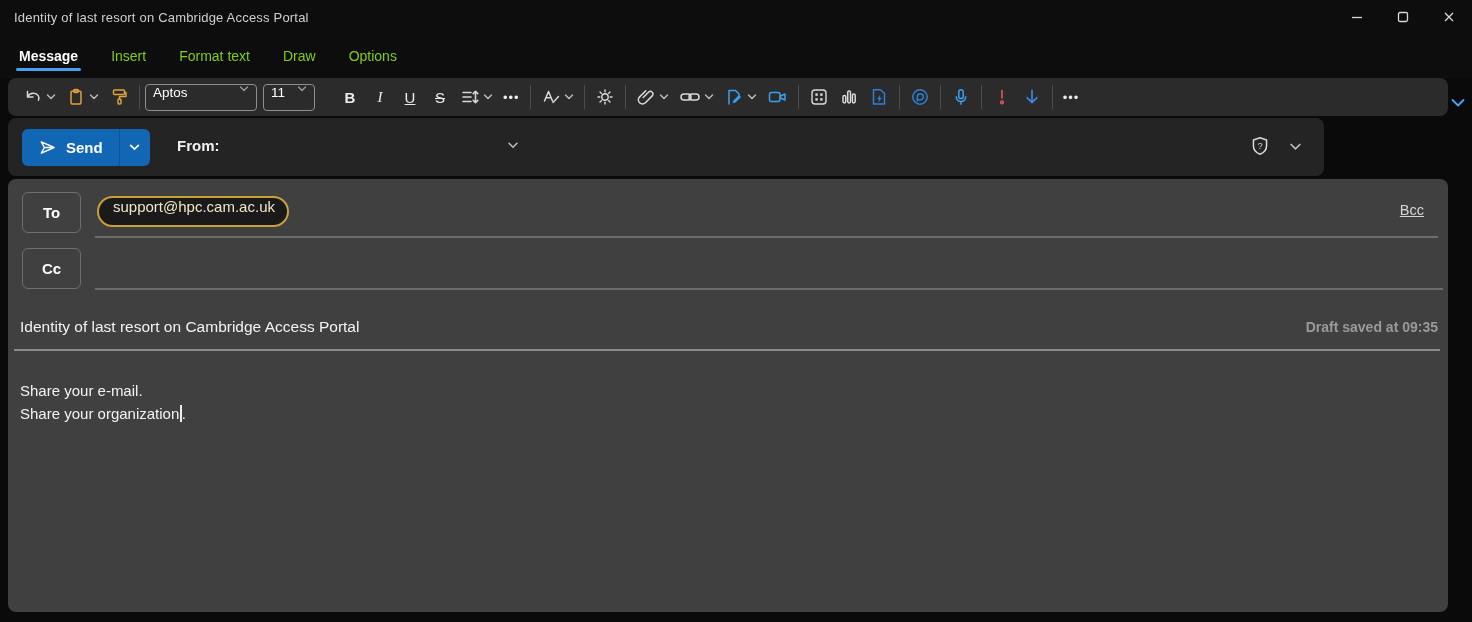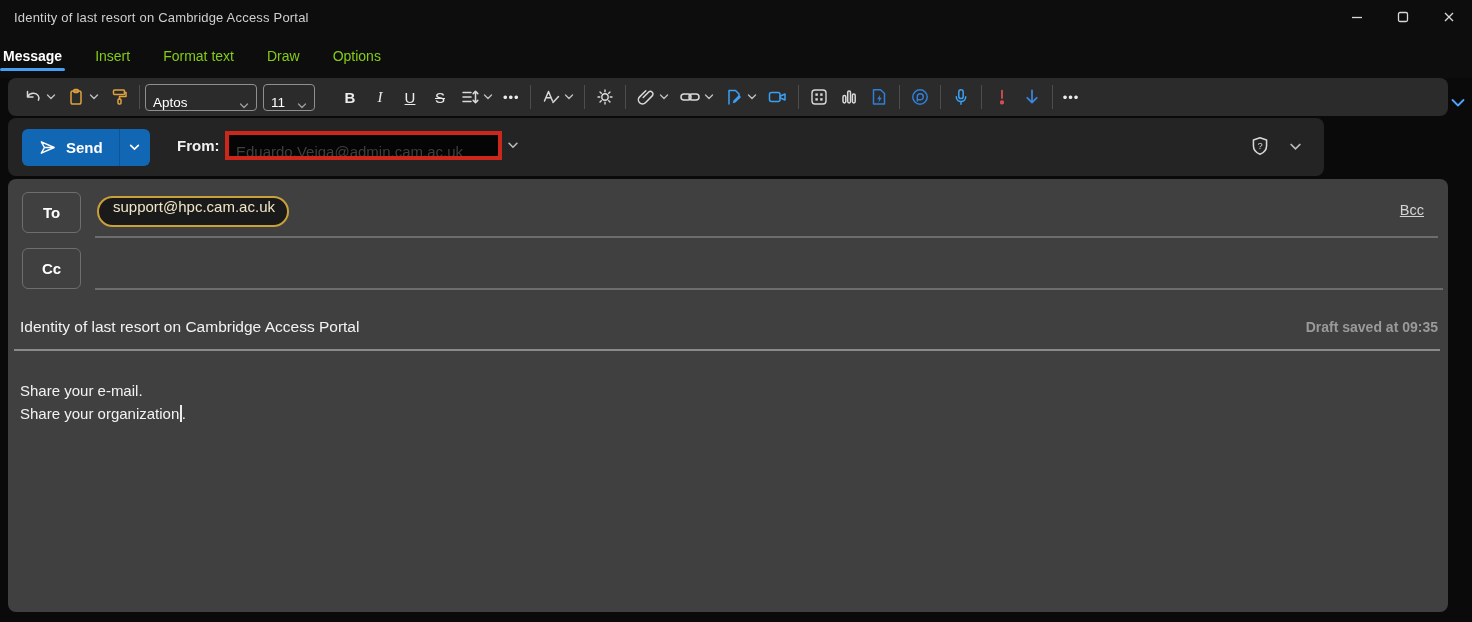--- a/index.html
+++ b/index.html
@@ -5,36 +5,36 @@
   * { margin:0; padding:0; box-sizing:border-box; }
   html,body { width:1472px; height:622px; background:#0a0a0a; font-family:"Liberation Sans", sans-serif; overflow:hidden; }
 
   
   #titlebar { position:absolute; left:0; top:0; width:1472px; height:34px; background:#0d0d0d; display:flex; align-items:center; }
   #title-text { color:#cfcfcf; font-size:13px; padding-left:14px; letter-spacing:.2px; }
   #win-controls { position:absolute; right:0; top:0; height:34px; display:flex; }
   .winbtn { width:46px; height:34px; display:flex; align-items:center; justify-content:center; color:#d8d8d8; }
 
   
-  #tabrow { position:absolute; left:0; top:34px; width:1472px; height:44px; display:flex; align-items:center; padding-left:2px; background:#0d0d0d; }
+  #tabrow { position:absolute; left:0; top:34px; width:1472px; height:44px; display:flex; align-items:center; padding-left:18px; background:#0d0d0d; }
   .tab { position:relative; margin-right:31px; font-size:14px; color:#84cc16; padding:12px 1px; cursor:default; }
   .tab.active { font-weight:700; color:#ffffff; }
   .tab.active::after { content:""; position:absolute; left:-2px; right:-2px; bottom:5px; height:3px; border-radius:2px; background:#479ef5; }
 
   
   #ribbon { position:absolute; left:8px; top:78px; width:1440px; height:38px; background:#2b2b2b; border-radius:8px; display:flex; align-items:center; padding:0 10px; }
   .tbtn { display:flex; align-items:center; gap:3px; padding:4px 5px; border-radius:4px; color:#d9d9d9; }
   .tdiv { width:1px; height:24px; background:#4d4d4d; margin:0 5px; flex:none; }
   .glyph { font-size:15px; color:#ececec; width:20px; text-align:center; }
   .glyph.b { font-weight:700; }
   .glyph.i { font-style:italic; font-family:"Liberation Serif", serif; }
   .glyph.u { text-decoration:underline; }
   .glyph.s { text-decoration:line-through; }
   .dots { font-size:13px; letter-spacing:1px; color:#ececec; }
-  .selbox { display:flex; align-items:flex-end; justify-content:space-between; border:1px solid #8f8f8f; border-radius:4px; height:27px; padding:0 7px; color:#fff; font-size:13.5px; background:#2b2b2b; margin-right:6px; }
+  .selbox { display:flex; align-items:flex-start; justify-content:space-between; border:1px solid #8f8f8f; border-radius:4px; height:27px; padding:0 7px; color:#fff; font-size:13.5px; background:#2b2b2b; margin-right:6px; }
   .orange { color:#e0a23e; }
   .blue { color:#3aa0f3; }
   .dkblue { color:#2f7fd6; }
   .red { color:#de5056; }
   .gray { color:#d9d9d9; }
   svg { display:block; }
   #ribbon-collapse { position:absolute; left:1450px; top:97px; color:#4da3ff; }
 
   
   #sendrow { position:absolute; left:8px; top:118px; width:1316px; height:58px; background:#242424; border-radius:8px; }
@@ -344,23 +344,20 @@
     </div>
     <div id="send-chev">
       <svg width="11" height="9" viewBox="0 0 10 8">
           <path d="M1.5 2 L5 5.5 L8.5 2" stroke="#ffffff" stroke-width="1.5" fill="none" stroke-linecap="round"></path>
         </svg>
     </div>
   </div>
 
   <span id="from-label">From:</span>
 
-  <div id="from-annotation">
-    <span id="from-email">Eduardo.Veiga@admin.cam.ac.uk</span>
-  </div>
 
   <div id="from-chev">
     <svg width="12" height="9" viewBox="0 0 10 8">
         <path d="M1.5 2 L5 5.5 L8.5 2" stroke="#bdbdbd" stroke-width="1.4" fill="none" stroke-linecap="round"></path>
       </svg>
   </div>
 
   <div id="sendrow-right">
     <div>
       <svg width="22" height="23" viewBox="0 0 20 21">

